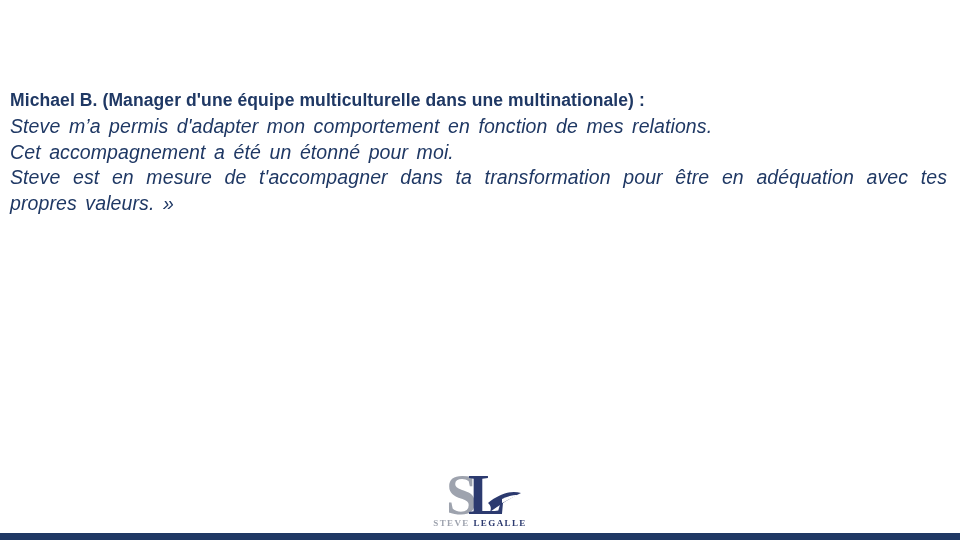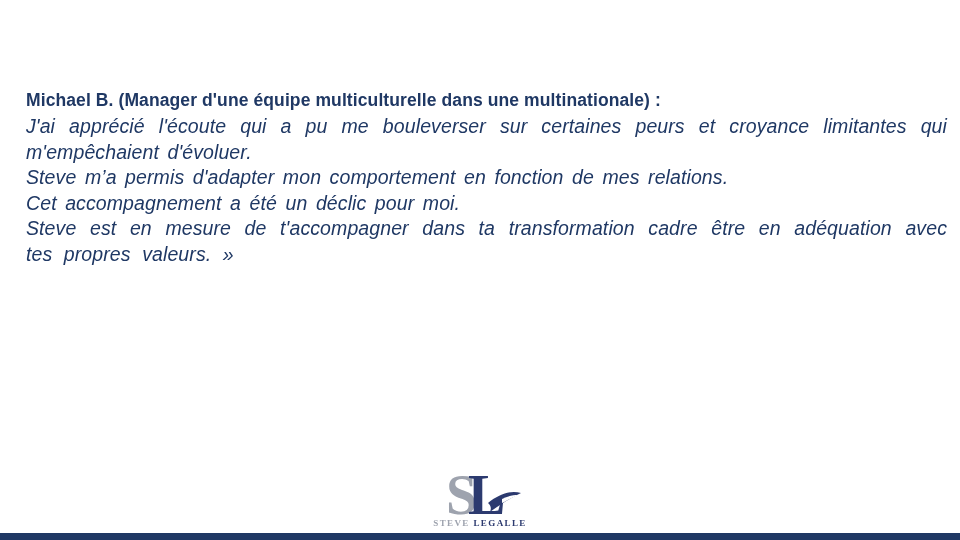--- a/index.html
+++ b/index.html
@@ -6,21 +6,21 @@
   .slide{
     position:relative;
     width:960px;height:540px;
     background:#ffffff;
     overflow:hidden;
     font-family:"Liberation Sans",sans-serif;
     margin:0 auto;
   }
   .content{
     position:absolute;
-    left:10px;right:13px;top:90px;margin-left:16px;
+    left:10px;right:13px;top:90px;
   }
   .heading{
     margin:0 0 3px 0;
     font-size:17.5px;
     font-weight:bold;
     color:#1F3864;
     letter-spacing:.1px;
   }
   .quote p{
     margin:0;
@@ -64,24 +64,23 @@
   }
 </style>
 </head>
 <body>
 
 <div class="slide">
 
   <div class="content">
     <h1 class="heading">Michael B. (Manager d'une équipe multiculturelle dans une multinationale) :</h1>
     <div class="quote">
-      <p>J'ai apprécié l'écoute qui a pu me bouleverser sur certaines peurs et croyance limitantes qui m'empêchaient d'évoluer.</p>
       <p>Steve m’a permis d'adapter mon comportement en fonction de mes relations.</p>
-      <p>Cet accompagnement a été un déclic pour moi.</p>
-      <p>Steve est en mesure de t'accompagner dans ta transformation cadre être en adéquation avec tes propres valeurs. »</p>
+      <p>Cet accompagnement a été un étonné pour moi.</p>
+      <p>Steve est en mesure de t'accompagner dans ta transformation pour être en adéquation avec tes propres valeurs. »</p>
     </div>
   </div>
 
   <div class="logo">
     <div class="monogram">
       <svg width="100" height="50" viewBox="0 0 100 50" aria-hidden="true">
         <text x="16" y="47" font-family="Liberation Serif, serif" font-weight="bold" font-size="56" fill="#9EA3AE">S</text>
         <text x="38" y="47" font-family="Liberation Serif, serif" font-weight="bold" font-size="56" fill="#2C3A6F">L</text>
         <path d="M58 36 C 70 26, 82 23, 91 26 C 80 31, 68 39, 60 45 C 62 40, 60 38, 58 36 Z" fill="#2C3A6F"></path>
         <path d="M72 32 C 78 29, 84 28, 88 28 C 82 31, 76 34, 72 36 Z" fill="#ffffff"></path>

